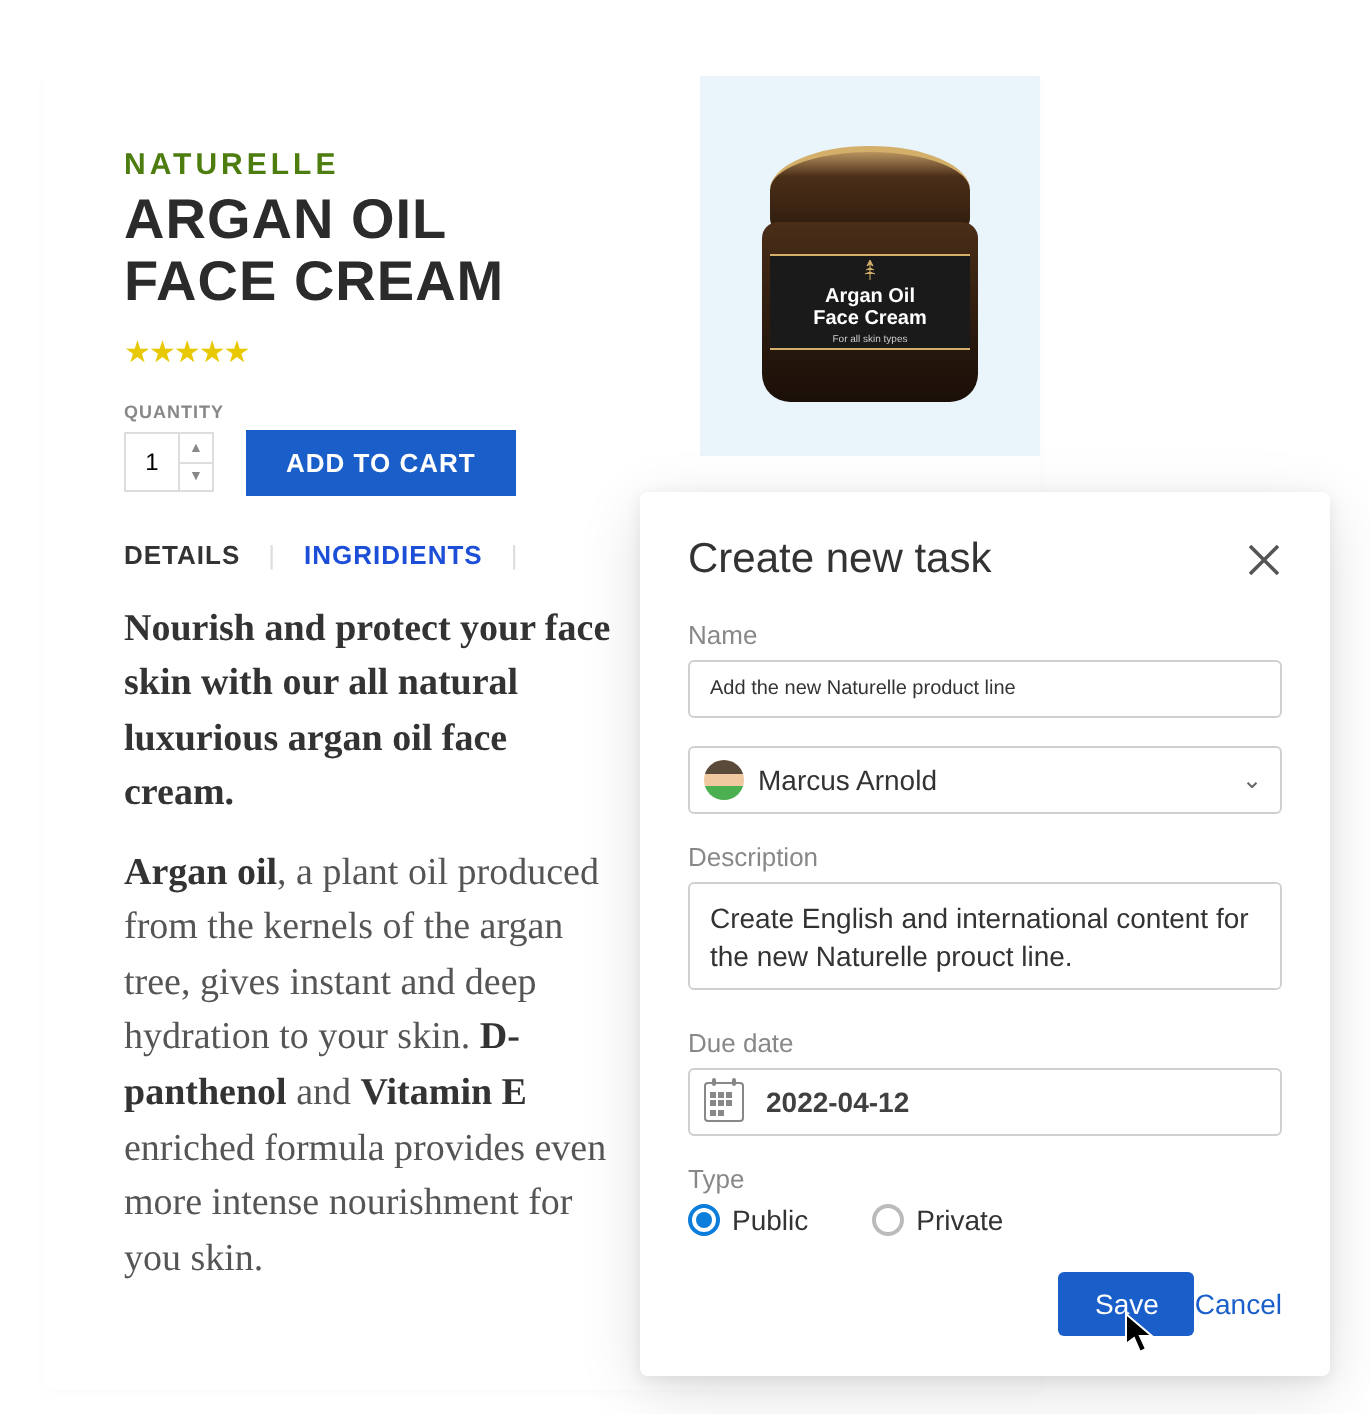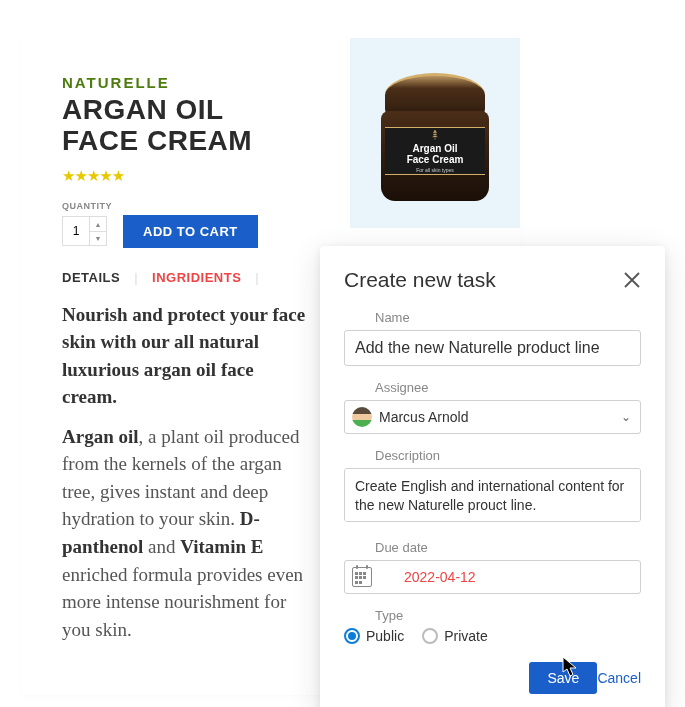--- a/index.html
+++ b/index.html
@@ -10,54 +10,54 @@
 .stars { margin-top: 10px; margin-bottom: 16px; color: #e8c800; font-size: 15px; letter-spacing: -1px; }
 .qty-label { color: #888; font-size: 9px; font-weight: 600; letter-spacing: 0.5px; margin-bottom: 4px; }
 .qty-row { display: flex; align-items: center; gap: 16px; margin-bottom: 22px; }
 .qty-ctrl { display: flex; border: 1px solid #ddd; }
 .qty-input { width: 26px; height: 28px; border: none; text-align: center; font-size: 12px; }
 .qty-steps { display: flex; flex-direction: column; border-left: 1px solid #ddd; }
 .qty-step { width: 16px; height: 14px; font-size: 7px; color: #888; display: flex; align-items: center; justify-content: center; cursor: pointer; }
 .qty-step + .qty-step { border-top: 1px solid #ddd; }
 .add-cart { background: #1a5fc9; color: #fff; border: none; padding: 9px 20px; font-size: 13px; font-weight: 700; letter-spacing: 0.5px; cursor: pointer; }
 .tabs { display: flex; gap: 14px; margin-bottom: 16px; font-size: 13px; font-weight: 700; letter-spacing: 0.5px; }
-.tab { color: #ef4444; cursor: pointer; }
+.tab { color: #1d4ed8; cursor: pointer; }
 .tab.active { color: #333; }
 .tab-sep { color: #ddd; font-weight: 400; }
 .desc { color: #555; font-size: 19px; line-height: 1.45; width: 245px; font-family: Liberation Serif, serif; }
 .desc p { margin-bottom: 12px; }
 .desc b { color: #333; font-weight: 700; }
 .product-img { position: absolute; right: 0; top: 0; width: 170px; height: 190px; background: #e9f4fb; display: flex; align-items: center; justify-content: center; }
 .jar { position: relative; width: 120px; height: 140px; }
 .jar-lid { position: absolute; top: 10px; left: 10px; width: 100px; height: 44px; background: linear-gradient(180deg,#b8935f 0%, #4a2e18 30%, #3a2412 70%, #2b1a0d 100%); border-radius: 50px 50px 8px 8px / 22px 22px 8px 8px; border-top: 3px solid #d4af6a; }
 .jar-body { position: absolute; top: 48px; left: 6px; width: 108px; height: 90px; background: linear-gradient(180deg,#4a2e18 0%, #2b1a0d 60%, #1a0f08 100%); border-radius: 8px 8px 14px 14px; }
 .jar-label { position: absolute; top: 64px; left: 10px; width: 100px; height: 48px; background: #1a1a1a; border-top: 1.5px solid #d4af6a; border-bottom: 1.5px solid #d4af6a; display: flex; flex-direction: column; align-items: center; justify-content: center; }
 .jar-label-text1 { color: #fff; font-size: 10px; font-weight: 600; line-height: 1.1; }
 .jar-label-text2 { color: #ccc; font-size: 5px; margin-top: 2px; }
 .jar-icon { width: 12px; height: 12px; margin-bottom: 2px; }
 
 .modal { position: absolute; left: 320px; top: 246px; width: 345px; background: #fff; border-radius: 4px; box-shadow: 0 8px 32px rgba(0,0,0,0.12), 0 2px 8px rgba(0,0,0,0.08); padding: 22px 24px 20px 24px; }
 .modal-head { display: flex; justify-content: space-between; align-items: center; margin-bottom: 18px; }
 .modal-title { font-size: 21px; font-weight: 500; color: #333; }
 .close-x { cursor: pointer; color: #555; }
 .field { margin-bottom: 14px; }
-.field-label { color: #888; font-size: 13px; margin-bottom: 5px; display: block; margin-left: 31px; }
-.text-input { width: 100%; border: 1px solid #d0d0d0; border-radius: 3px; padding: 8px 10px; font-size: 16px; color: #333; font-family: inherit; }
+.field-label { color: #888; font-size: 13px; margin-bottom: 5px; display: block; }
+.text-input { width: 100%; border: 1px solid #d0d0d0; border-radius: 3px; padding: 8px 10px; font-size: 10px; color: #333; font-family: inherit; }
 .select-wrap { position: relative; }
 .select-input { width: 100%; border: 1px solid #d0d0d0; border-radius: 3px; padding: 8px 10px 8px 34px; font-size: 14px; color: #333; background: #fff; cursor: pointer; display: flex; align-items: flex-end; }
 .avatar { position: absolute; left: 8px; top: 50%; transform: translateY(-50%); width: 20px; height: 20px; border-radius: 50%; background: linear-gradient(180deg, #5a4a3a 0%, #5a4a3a 35%, #f0c9a0 35%, #f0c9a0 65%, #4caf50 65%); }
 .chev { position: absolute; right: 10px; top: 50%; transform: translateY(-50%); color: #666; font-size: 12px; }
 .textarea { width: 100%; border: 1px solid #d0d0d0; border-radius: 3px; padding: 8px 10px; font-size: 14px; color: #333; font-family: inherit; resize: none; height: 54px; line-height: 1.35; }
 .date-wrap { position: relative; }
-.date-input { width: 100%; border: 1px solid #d0d0d0; border-radius: 3px; padding: 8px 10px 8px 59px; font-size: 14px; color: #ef4444; font-family: inherit; }
+.date-input { width: 100%; border: 1px solid #d0d0d0; border-radius: 3px; padding: 8px 10px 8px 38px; font-size: 14px; color: #404040; font-family: inherit; font-weight: bold; }
 .cal-icon { position: absolute; left: 8px; top: 50%; transform: translateY(-50%); width: 20px; height: 20px; border: 1px solid #888; border-radius: 2px; display: flex; flex-wrap: wrap; padding: 4px 2px 2px 2px; gap: 1px; }
 .cal-icon::before { content: ''; position: absolute; top: -3px; left: 3px; width: 2px; height: 4px; background: #888; border-radius: 1px; }
 .cal-icon::after { content: ''; position: absolute; top: -3px; right: 3px; width: 2px; height: 4px; background: #888; border-radius: 1px; }
 .cal-dot { width: 3px; height: 3px; background: #888; }
-.radios { display: flex; gap: 18px; align-items: center; }
+.radios { display: flex; gap: 32px; align-items: center; }
 .radio { display: flex; align-items: center; gap: 6px; cursor: pointer; font-size: 14px; color: #333; }
 .radio-ring { width: 16px; height: 16px; border: 2px solid #bbb; border-radius: 50%; display: flex; align-items: center; justify-content: center; }
 .radio.checked .radio-ring { border-color: #0b7dda; }
 .radio.checked .radio-ring::after { content: ''; width: 8px; height: 8px; background: #0b7dda; border-radius: 50%; }
 .actions { display: flex; justify-content: flex-end; align-items: center; margin-top: 18px; }
 .btn-save { background: #1a5fc9; color: #fff; border: none; padding: 8px 18px; font-size: 14px; border-radius: 3px; cursor: pointer; }
 .btn-cancel { color: #1a5fc9; font-size: 14px; cursor: pointer; background: none; border: none; }
 .cursor-arrow { position: absolute; left: 562px; top: 656px; pointer-events: none; }
 </style>
 </head>
@@ -110,21 +110,20 @@
     <div class="modal-title">Create new task</div>
     <svg width="18" height="18" viewBox="0 0 18 18" class="close-x">
         <path d="M2 2 L16 16 M16 2 L2 16" stroke="#555" stroke-width="1.8" fill="none"></path>
       </svg>
   </div>
   <div class="field">
     <label class="field-label">Name</label>
     <input class="text-input" value="Add the new Naturelle product line" style="">
   </div>
   <div class="field">
-    <label class="field-label">Assignee</label>
     <div class="select-wrap">
       <div class="avatar"></div>
       <div class="select-input">
           <span>Marcus Arnold</span>
         </div>
       <span class="chev">⌄</span>
     </div>
   </div>
   <div class="field">
     <label class="field-label">Description</label>

